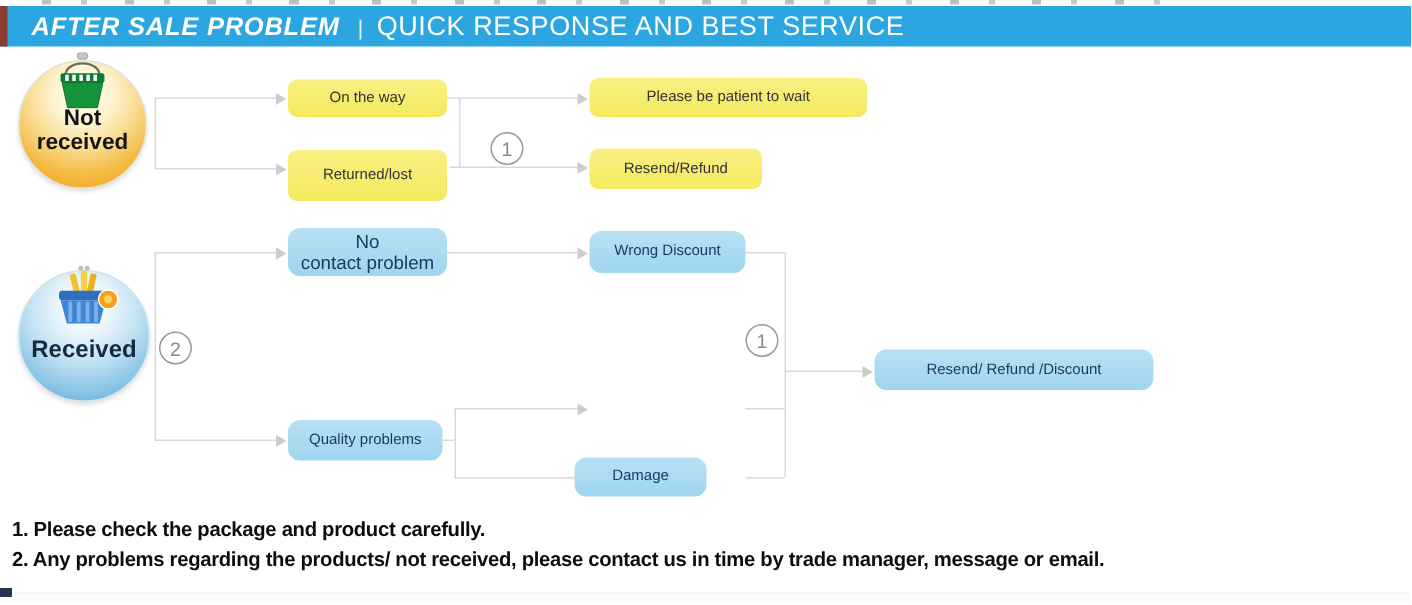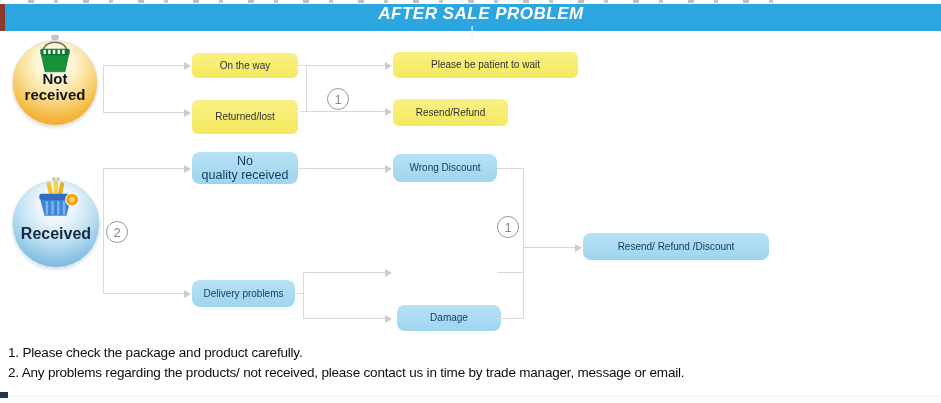--- a/index.html
+++ b/index.html
@@ -5,21 +5,21 @@
   html,body{margin:0;padding:0;background:#fff;}
   .canvas{position:relative;width:941px;height:403px;background:#ffffff;overflow:hidden;
           font-family:"Liberation Sans",sans-serif;}
 
   
   .top-artifact{position:absolute;left:28px;top:0;width:760px;height:3px;opacity:.55;
     background:repeating-linear-gradient(90deg,#8a8a8a 0 6px,transparent 6px 26px,#9a9a9a 26px 30px,transparent 30px 55px);}
 
   
   .banner{position:absolute;left:0;top:4px;width:941px;height:27px;background:#2ca6e0;
-          display:flex;align-items:center;flex-direction:column;}
+          display:flex;align-items:center;}
   .banner-edge{position:absolute;left:0;top:0;width:5px;height:27px;background:#8b3a2e;}
   .banner-title{margin-left:21px;color:#fff;font-weight:bold;font-style:italic;
                 font-size:17px;letter-spacing:.5px;white-space:nowrap;}
   .banner-sep{color:#e8f6fd;font-size:14px;margin:0 9px 0 12px;font-weight:normal;}
   .banner-sub{color:#fff;font-size:18px;letter-spacing:.4px;white-space:nowrap;}
 
   
   .fbox{position:absolute;border-radius:6px;display:flex;align-items:center;justify-content:center;
         font-size:10px;text-align:center;line-height:14px;}
   .ybox{background:linear-gradient(#f9f084,#f4e95e);color:#32323a;}
@@ -43,21 +43,21 @@
     background:radial-gradient(circle at 50% 26%,#fffef9 0%,#fdf4d2 26%,#f9dc92 48%,#f4ba42 72%,#ee9d12 100%);
     box-shadow:0 2px 3px rgba(0,0,0,.12);}
   .sphere-blue{left:12px;top:180px;width:86px;height:86px;border:1px solid #cfe2ee;
     background:radial-gradient(circle at 50% 28%,#ffffff 0%,#eaf5fb 24%,#c3e2f3 48%,#8fc7e7 72%,#5aa2d0 100%);
     box-shadow:0 2px 3px rgba(0,0,0,.12);}
   .sphere svg{display:block;margin:0 auto;}
   .nr-label{color:#141414;font-weight:600;font-size:15px;line-height:16px;margin-top:-2px;}
   .rc-label{color:#16293f;font-weight:600;font-size:16px;margin-top:6px;}
 
   
-  .note{position:absolute;left:8px;color:#0d0d0d;font-weight:normal;font-size:13.5px;
+  .note{position:absolute;left:8px;color:#0d0d0d;font-weight:bold;font-size:13.5px;
         letter-spacing:-0.2px;white-space:nowrap;}
   .note1{top:345px;} .note2{top:365px;}
 
   
   .bottom-band{position:absolute;left:0;top:395px;width:941px;height:8px;background:#fbfbfb;
                border-top:1px solid #f1f1f1;}
   .bottom-mark{position:absolute;left:0;top:392px;width:8px;height:6px;background:#25354f;}
 </style>
 </head>
 <body>
@@ -132,37 +132,37 @@
   <div class="vline" style="left:103px;top:168px;height:125px"></div>
   <div class="hline" style="left:103px;top:168px;width:81px"></div>
   <div class="ahead" style="left:184px;top:168px"></div>
   <div class="hline" style="left:103px;top:293px;width:81px"></div>
   <div class="ahead" style="left:184px;top:293px"></div>
   <div class="stepnum" style="left:106px;top:221px">2</div>
 
   <div class="fbox bbox" style="left:192px;top:152px;width:106px;height:32px;font-size:12.5px">
     <div>
       <div>No</div>
-      <div>quality received</div>
+      <div>contact problem</div>
     </div>
   </div>
-  <div class="fbox bbox" style="left:192px;top:280px;width:103px;height:27px">Delivery problems</div>
+  <div class="fbox bbox" style="left:192px;top:280px;width:103px;height:27px">Quality problems</div>
 
   <div class="hline" style="left:298px;top:168px;width:87px"></div>
   <div class="ahead" style="left:385px;top:168px"></div>
 
   <div class="hline" style="left:295px;top:293px;width:9px"></div>
   <div class="vline" style="left:303px;top:272px;height:47px"></div>
   <div class="hline" style="left:303px;top:272px;width:82px"></div>
   <div class="ahead" style="left:385px;top:272px"></div>
   <div class="hline" style="left:303px;top:318px;width:82px"></div>
   <div class="ahead" style="left:385px;top:318px"></div>
 
   <div class="fbox bbox" style="left:393px;top:154px;width:104px;height:28px">Wrong Discount</div>
-  <div class="fbox bbox" style="left:397px;top:305px;width:104px;height:26px">Damage</div>
+  <div class="fbox bbox" style="left:383px;top:305px;width:88px;height:26px">Damage</div>
 
   <div class="hline" style="left:497px;top:168px;width:26px"></div>
   <div class="hline" style="left:497px;top:272px;width:26px"></div>
   <div class="hline" style="left:497px;top:318px;width:26px"></div>
   <div class="vline" style="left:523px;top:168px;height:150px"></div>
   <div class="hline" style="left:523px;top:247px;width:52px"></div>
   <div class="ahead" style="left:575px;top:247px"></div>
   <div class="stepnum" style="left:497px;top:216px">1</div>
 
   <div class="fbox bbox" style="left:583px;top:233px;width:186px;height:27px">Resend/ Refund /Discount</div>

